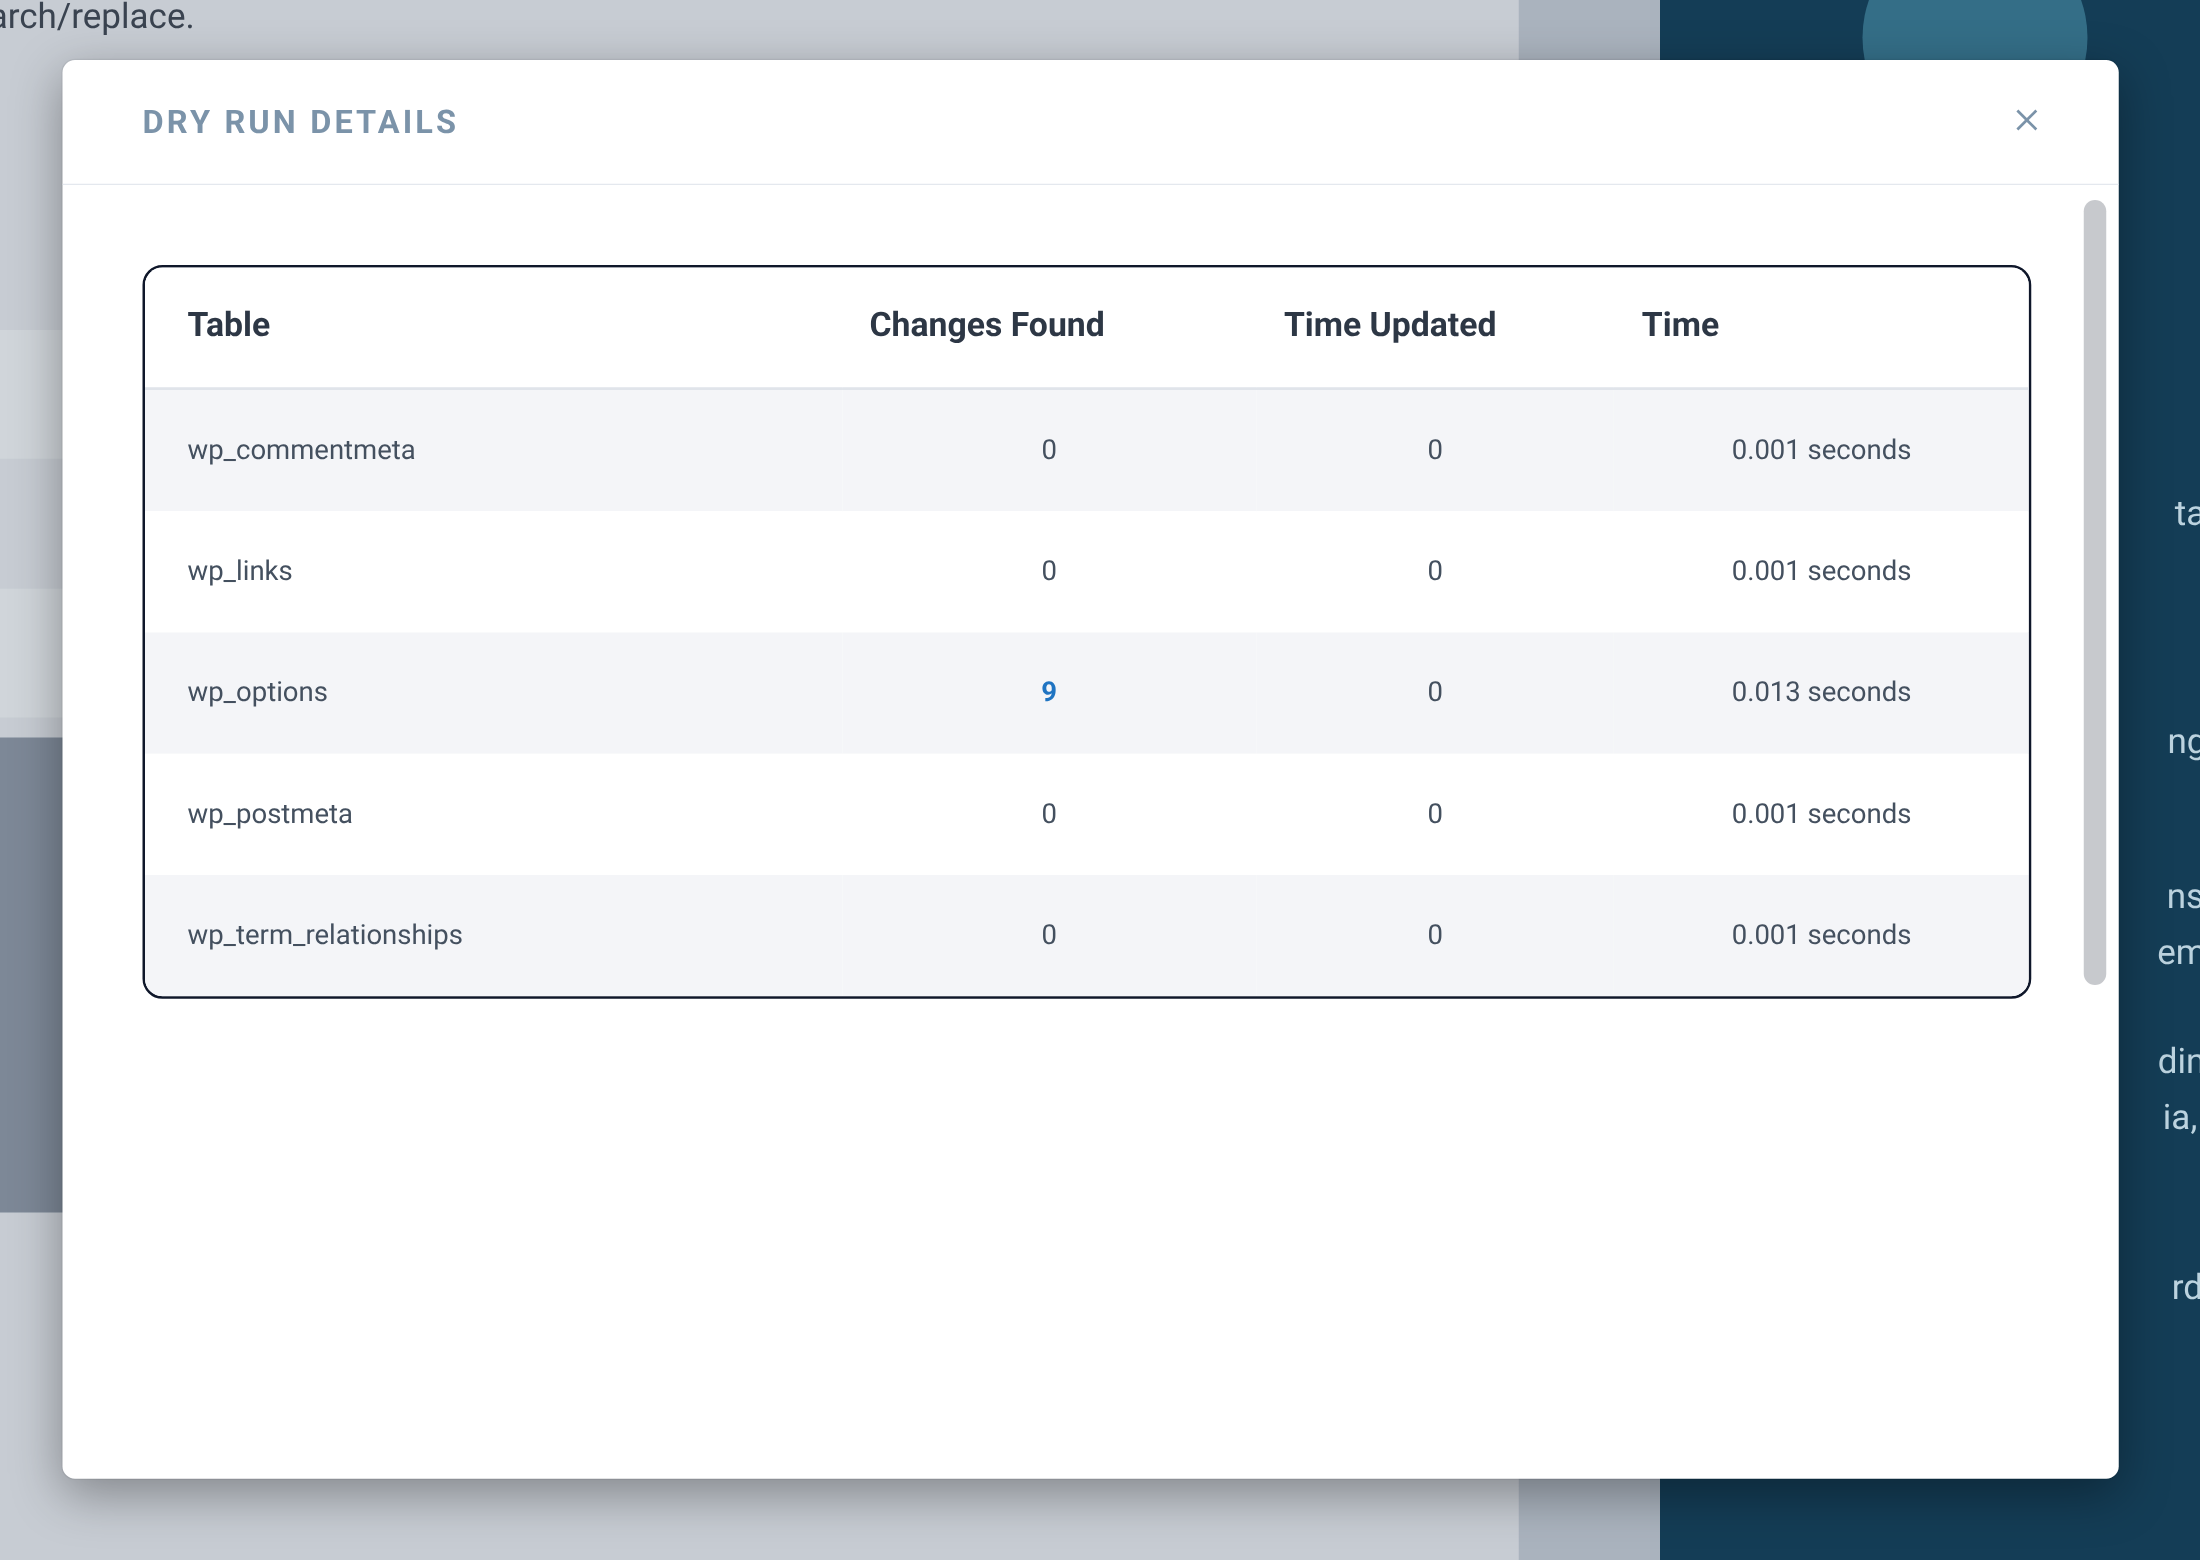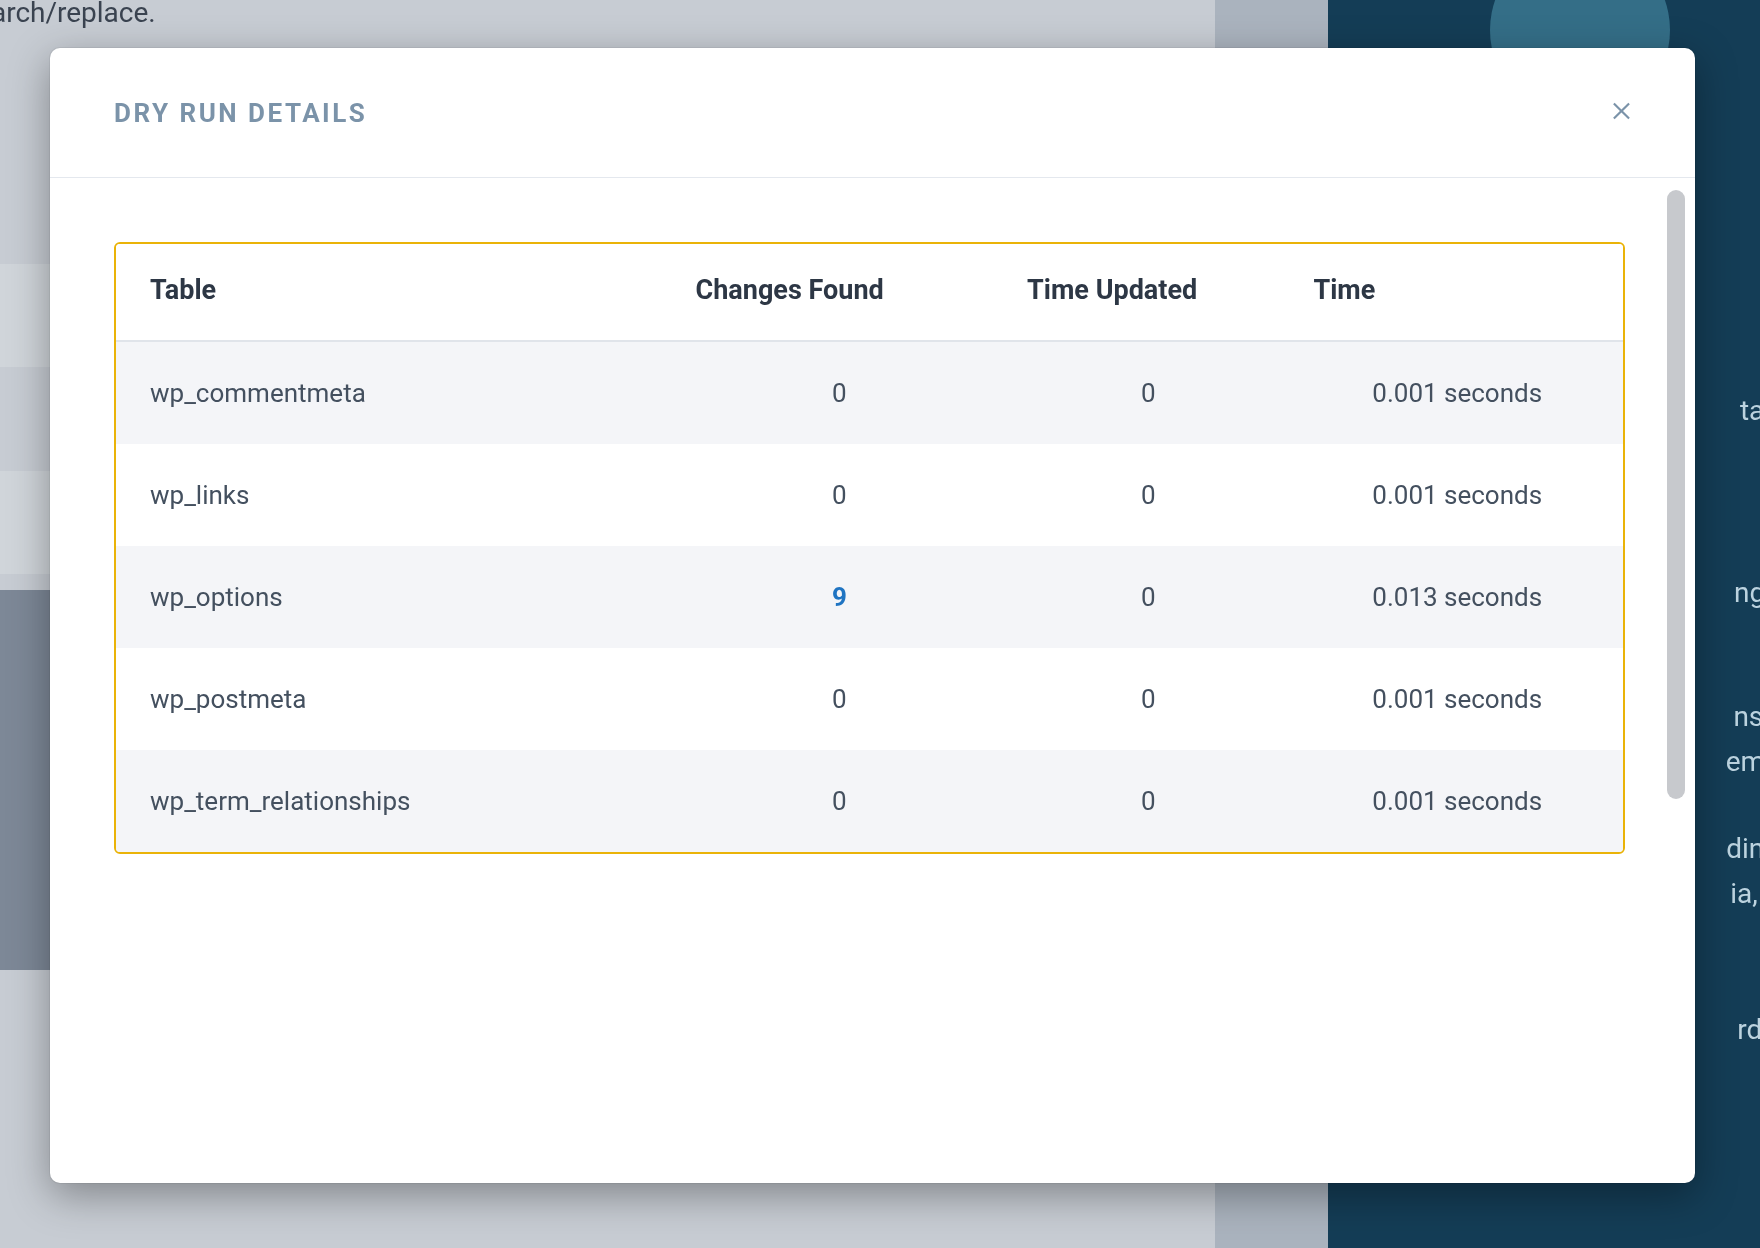--- a/index.html
+++ b/index.html
@@ -89,21 +89,21 @@
     width: 1645px;
     height: 1135px;
     background: #ffffff;
     border-radius: 10px;
     box-shadow: 0 12px 40px rgba(0,0,0,.35), 0 0 0 1px rgba(0,0,0,.05);
     overflow: hidden;
     display: flex;
     flex-direction: column;
   }
   .modal-header {
-    height: 130px;
+    height: 100px;
     border-bottom: 1px solid #e4e8ee;
     display: flex;
     align-items: center;
     padding: 0 64px;
     position: relative;
     flex: 0 0 auto;
   }
   .modal-title {
     color: #7b93a9;
     font-size: 26px;
@@ -124,22 +124,22 @@
   .modal-close svg { width: 26px; height: 26px; }
 
   .modal-body {
     position: relative;
     flex: 1 1 auto;
     overflow: hidden;
     padding: 64px 70px 0 64px;
   }
 
   .table-wrap {
-    border: 2px solid #eab308;
-    border-radius: 6px;
+    border: 2px solid #0f172a;
+    border-radius: 16px;
     overflow: hidden;
     background:#fff;
   }
   table {
     width: 100%;
     border-collapse: collapse;
     table-layout: fixed;
   }
   thead th {
     text-align: left;
@@ -151,21 +151,21 @@
     background:#fff;
   }
   thead th:first-child { text-align: left; padding-left: 34px; }
 
   col.c-table   { width: 37%; }
   col.c-changes { width: 22%; }
   col.c-rows    { width: 19%; }
   col.c-time    { width: 22%; }
 
   tbody td {
-    font-size: 26px;
+    font-size: 22px;
     color: #44505f;
     padding: 36px 32px;
     text-align: center;
   }
   tbody td:first-child { text-align:left; padding-left:34px; }
   tbody tr:nth-child(odd) { background: #f4f5f8; }
   tbody tr:nth-child(even) { background: #ffffff; }
 
   .changes-link {
     color: #1f74c2;

